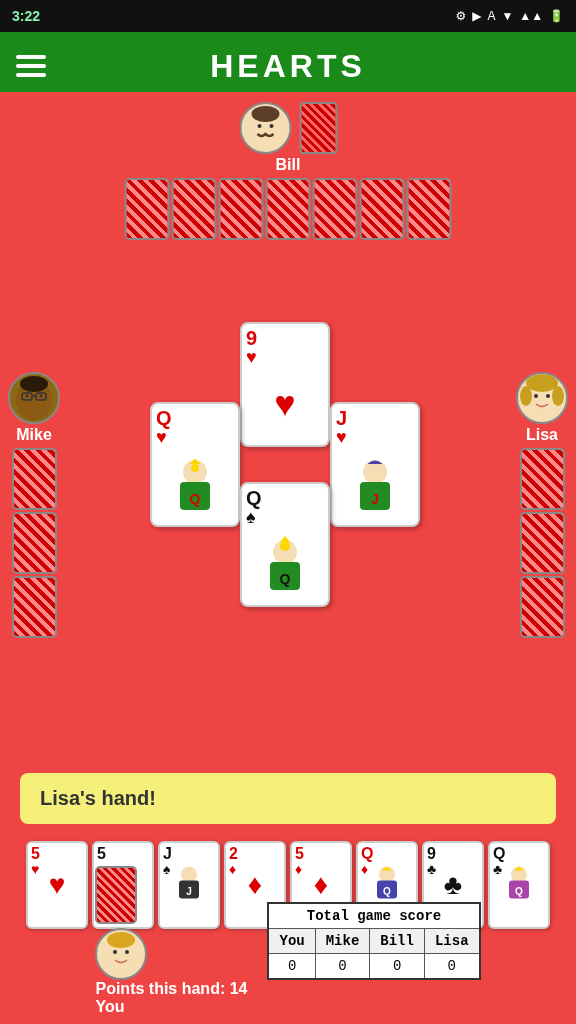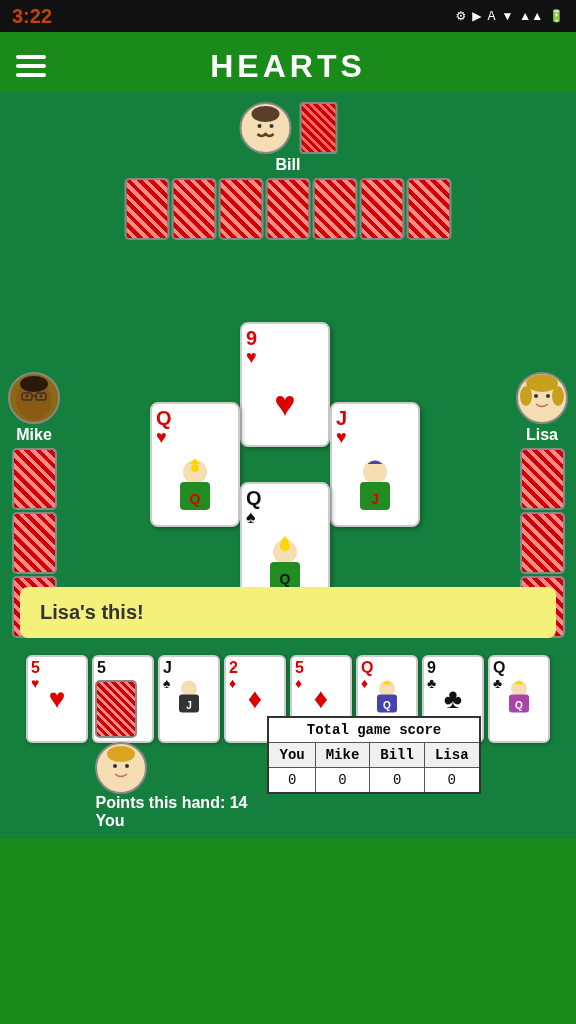--- a/index.html
+++ b/index.html
@@ -18,21 +18,21 @@
       height: 32px;
       background: #111;
       display: flex;
       align-items: center;
       justify-content: space-between;
       padding: 0 12px;
       position: absolute;
       top: 0; left: 0;
       z-index: 100;
     }
-    .status-bar-left { color: #c2410c; font-size: 20px; font-weight: bold; }
+    .status-bar-left { color: #86efac; font-size: 14px; font-weight: bold; }
     .status-bar-icons { display: flex; gap: 6px; align-items: center; }
     .status-bar-icons span { color: white; font-size: 12px; }
 
     
     .header {
       position: absolute;
       top: 32px; left: 0;
       width: 576px;
       height: 68px;
       background: #1a8a1a;
@@ -59,22 +59,22 @@
       font-weight: 900;
       letter-spacing: 4px;
       font-family: 'Arial Black', Arial, sans-serif;
     }
 
     
     .game-area {
       position: absolute;
       top: 92px; left: 0;
       width: 576px;
-      height: 746px;
-      background: #15803d;
+      height: 932px;
+      background: #ef4444;
     }
 
     
     .top-player {
       position: absolute;
       top: 10px;
       left: 50%;
       transform: translateX(-50%);
       display: flex;
       flex-direction: column;
@@ -427,21 +427,21 @@
         <ellipse cx="25" cy="18" rx="12" ry="12" fill="#f5deb3"></ellipse>
         <rect x="10" y="28" width="30" height="28" rx="4" fill="#228B22"></rect>
         <path d="M20 8 L25 2 L30 8" fill="#FFD700"></path>
         <circle cx="25" cy="12" r="5" fill="#FFD700"></circle>
         <text x="25" y="50" text-anchor="middle" fill="#111" font-size="14" font-weight="bold">Q</text>
       </svg>
     </div>
   </div>
 
   <div class="status-message" style="position:absolute;bottom:200px;left:20px;right:20px;">
-    <span>Lisa's  this!</span>
+    <span>Lisa's  hand!</span>
   </div>
 
   <div class="player-hand">
 
     <div class="hand-card">
       <span class="rank red">5</span>
       <span class="suit red">♥</span>
       <span class="center red">♥</span>
     </div>
 

